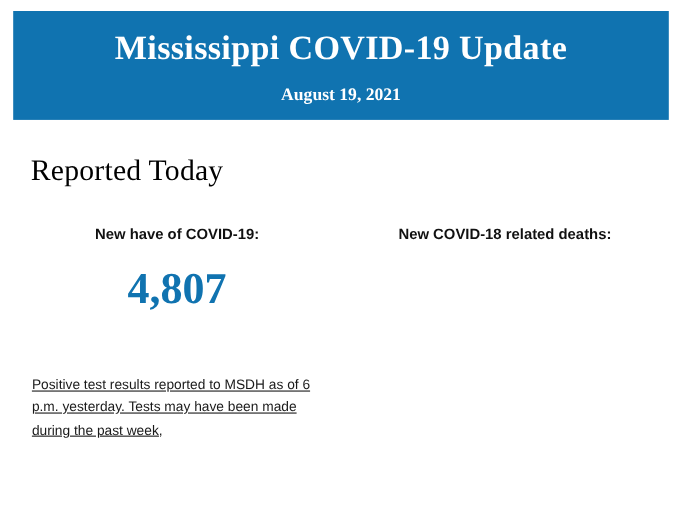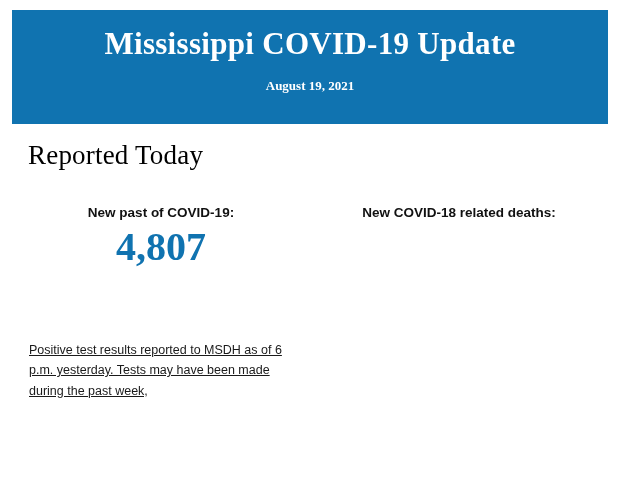--- a/index.html
+++ b/index.html
@@ -20,21 +20,21 @@
     height: 483px;
     background: #ffffff;
   }
 
   
   .banner {
     position: absolute;
     left: 12px;
     top: 10px;
     width: 596px;
-    height: 114px;
+    height: 99px;
     background: #1073b0;
     box-sizing: border-box;
     display: flex;
     flex-direction: column;
     align-items: center;
     justify-content: flex-start;
   }
   .banner-title {
     margin-top: 17px;
     color: #ffffff;
@@ -42,21 +42,21 @@
     font-size: 31px;
     font-weight: bold;
     letter-spacing: 0.3px;
     text-align: center;
     line-height: 1.1;
   }
   .banner-date {
     margin-top: 17px;
     color: #ffffff;
     font-family: "Liberation Serif", serif;
-    font-size: 13px;
+    font-size: 16px;
     font-weight: bold;
     text-align: center;
   }
 
   
   .section-heading {
     position: absolute;
     left: 28px;
     top: 140px;
     color: #000000;
@@ -82,21 +82,21 @@
     flex-direction: column;
     align-items: center;
   }
   .stat-label {
     font-size: 13.5px;
     font-weight: bold;
     color: #111111;
     text-align: center;
   }
   .stat-value {
-    margin-top: 7px;
+    margin-top: 22px;
     font-family: "Liberation Serif", serif;
     font-size: 40px;
     font-weight: bold;
     line-height: 1;
     text-align: center;
   }
   .stat-value.cases { color: #1073b0; }
   .stat-value.deaths { color: #c9151b; }
 
   
@@ -132,21 +132,21 @@
 
   <div class="banner">
     <div class="banner-title">Mississippi COVID-19 Update</div>
     <div class="banner-date">August 19, 2021</div>
   </div>
 
   <div class="section-heading">Reported Today</div>
 
   <div class="stats">
     <div class="stat-col">
-      <div class="stat-label">New past of COVID-19:</div>
+      <div class="stat-label">New have of COVID-19:</div>
       <div class="stat-value cases">4,807</div>
     </div>
     <div class="stat-col">
       <div class="stat-label">New COVID-18 related deaths:</div>
     </div>
   </div>
 
   <div class="descriptions">
     <div class="desc-col left">Positive test results reported to MSDH as of 6 p.m. yesterday. Tests may have been made during the past week,</div>
   </div>

